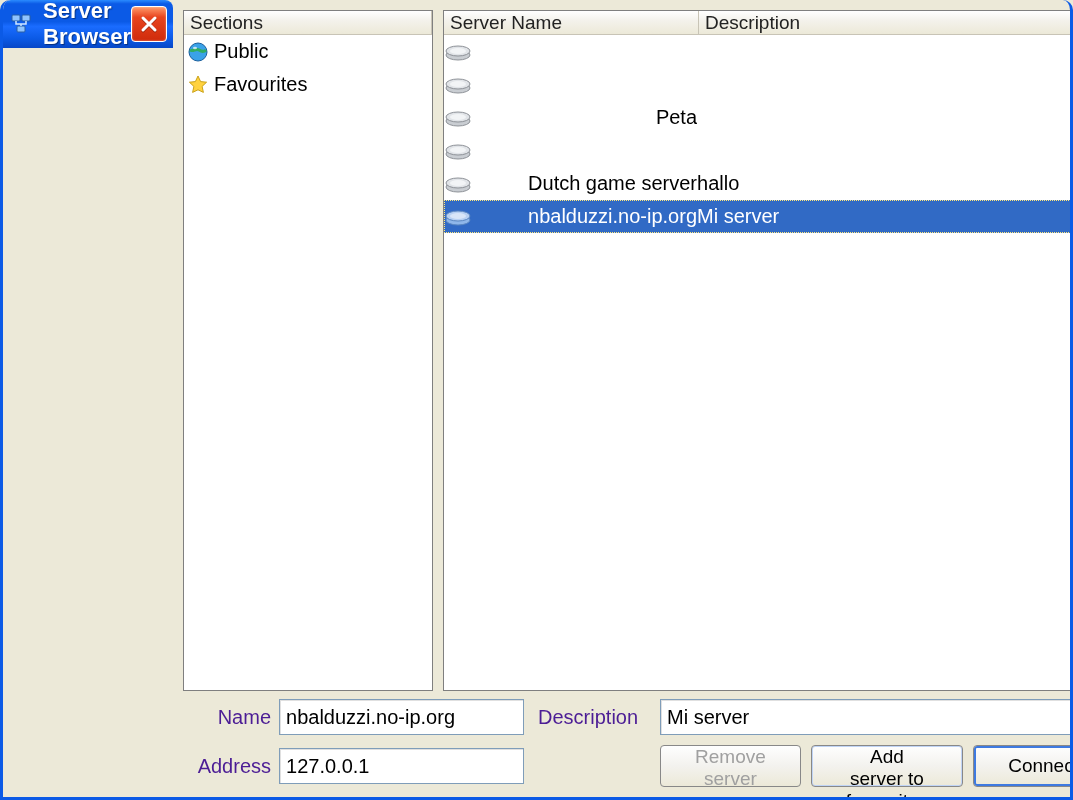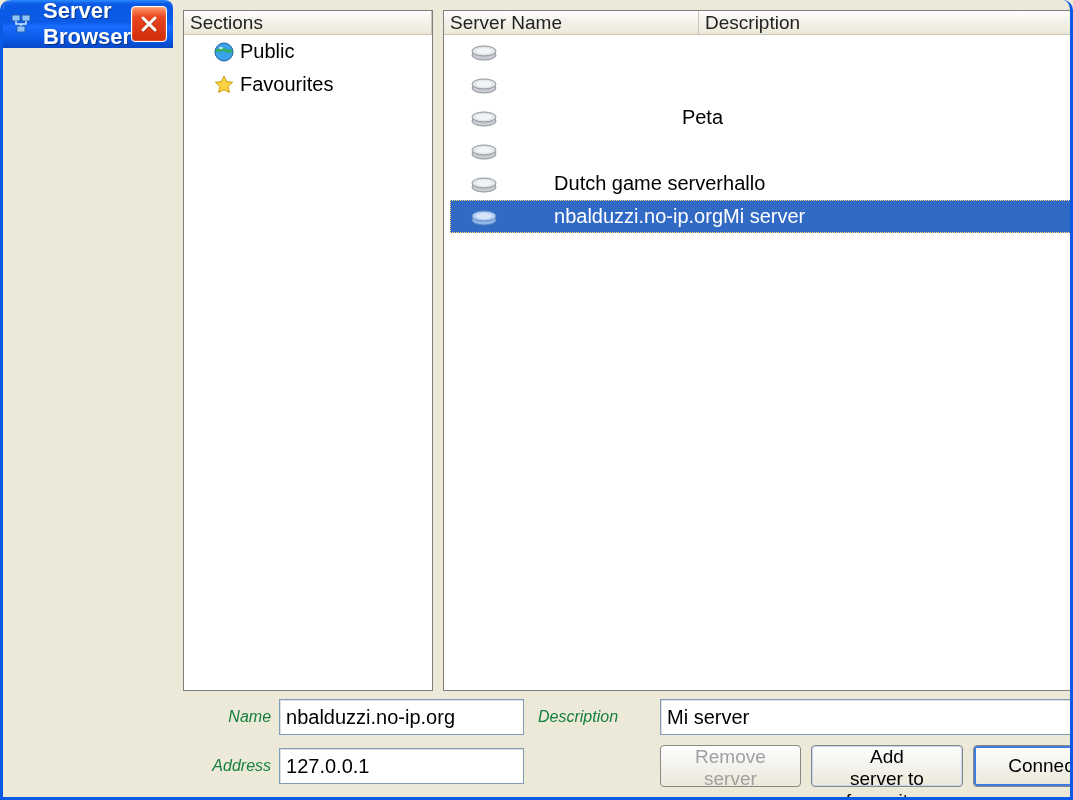--- a/index.html
+++ b/index.html
@@ -84,25 +84,24 @@
   }
   .col-header.last { border-right: none; flex: none; width: 16px; background: linear-gradient(to bottom,#fff,#ece9d8); }
   .col-header.sections { flex: 1; }
   .col-header.name { width: 255px; flex: none; }
   .col-header.desc { flex: 1; }
 
   .list-body { flex: 1; overflow: auto; }
   .tree-item, .row {
     display: flex; align-items: center;
     height: 33px;
-    padding-left: 20px;
+    padding-left: 0;
     font-size: 20px;
     color: #000;
     cursor: default;
-    margin-left: 6px;
   }
   .tree-item .ticon, .row .ticon {
     width: 28px; height: 24px; display: flex; align-items: center; justify-content: center;
     margin-right: 2px;
     flex: none;
   }
   .row .cell-name { width: 223px; flex: none; white-space: nowrap; overflow: hidden; text-align: right; }
   .row .cell-desc { flex: 1; white-space: nowrap; overflow: hidden; }
   .row.selected {
     background: #316ac5;
@@ -111,21 +110,21 @@
     outline-offset: -1px;
   }
 
   .bottom {
     display: grid;
     grid-template-columns: 88px 245px 120px 1fr;
     grid-template-rows: auto auto;
     gap: 10px 8px;
     align-items: center;
   }
-  .lbl { text-align: right; font-size: 16px; color: #15803d; font-style: italic; }
+  .lbl { text-align: right; font-size: 20px; color: #4c1d95; }
   .txt {
     height: 36px;
     border: 1px solid #7f9db9;
     background: #fff;
     font-family: inherit; font-size: 20px;
     padding: 2px 6px;
     box-shadow: inset 1px 1px 0 #e0e0e0;
   }
   .btnrow {
     display: flex; gap: 10px; justify-content: flex-end;

